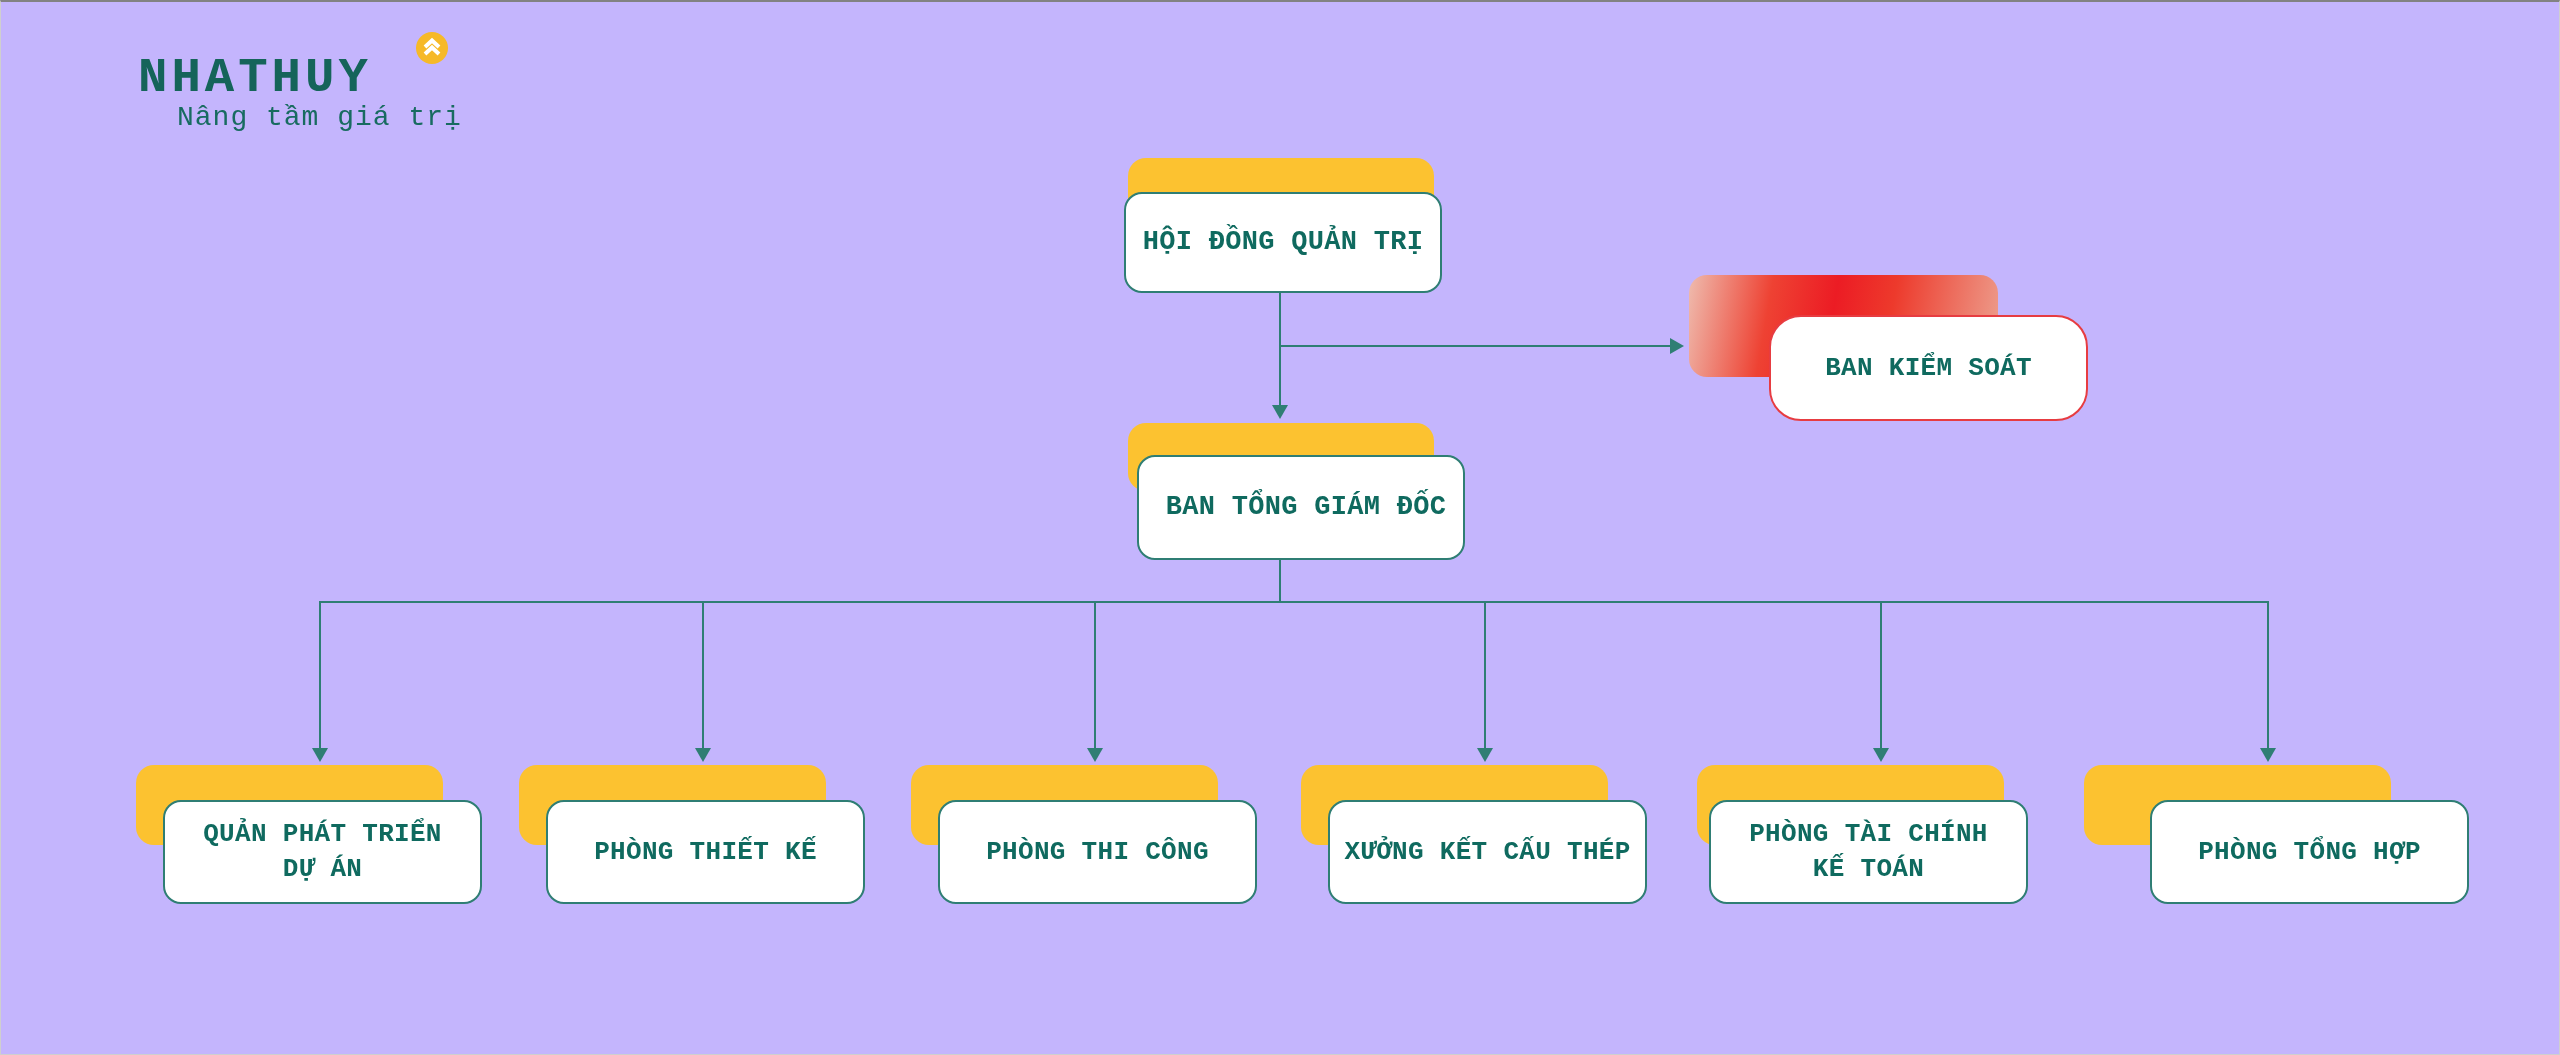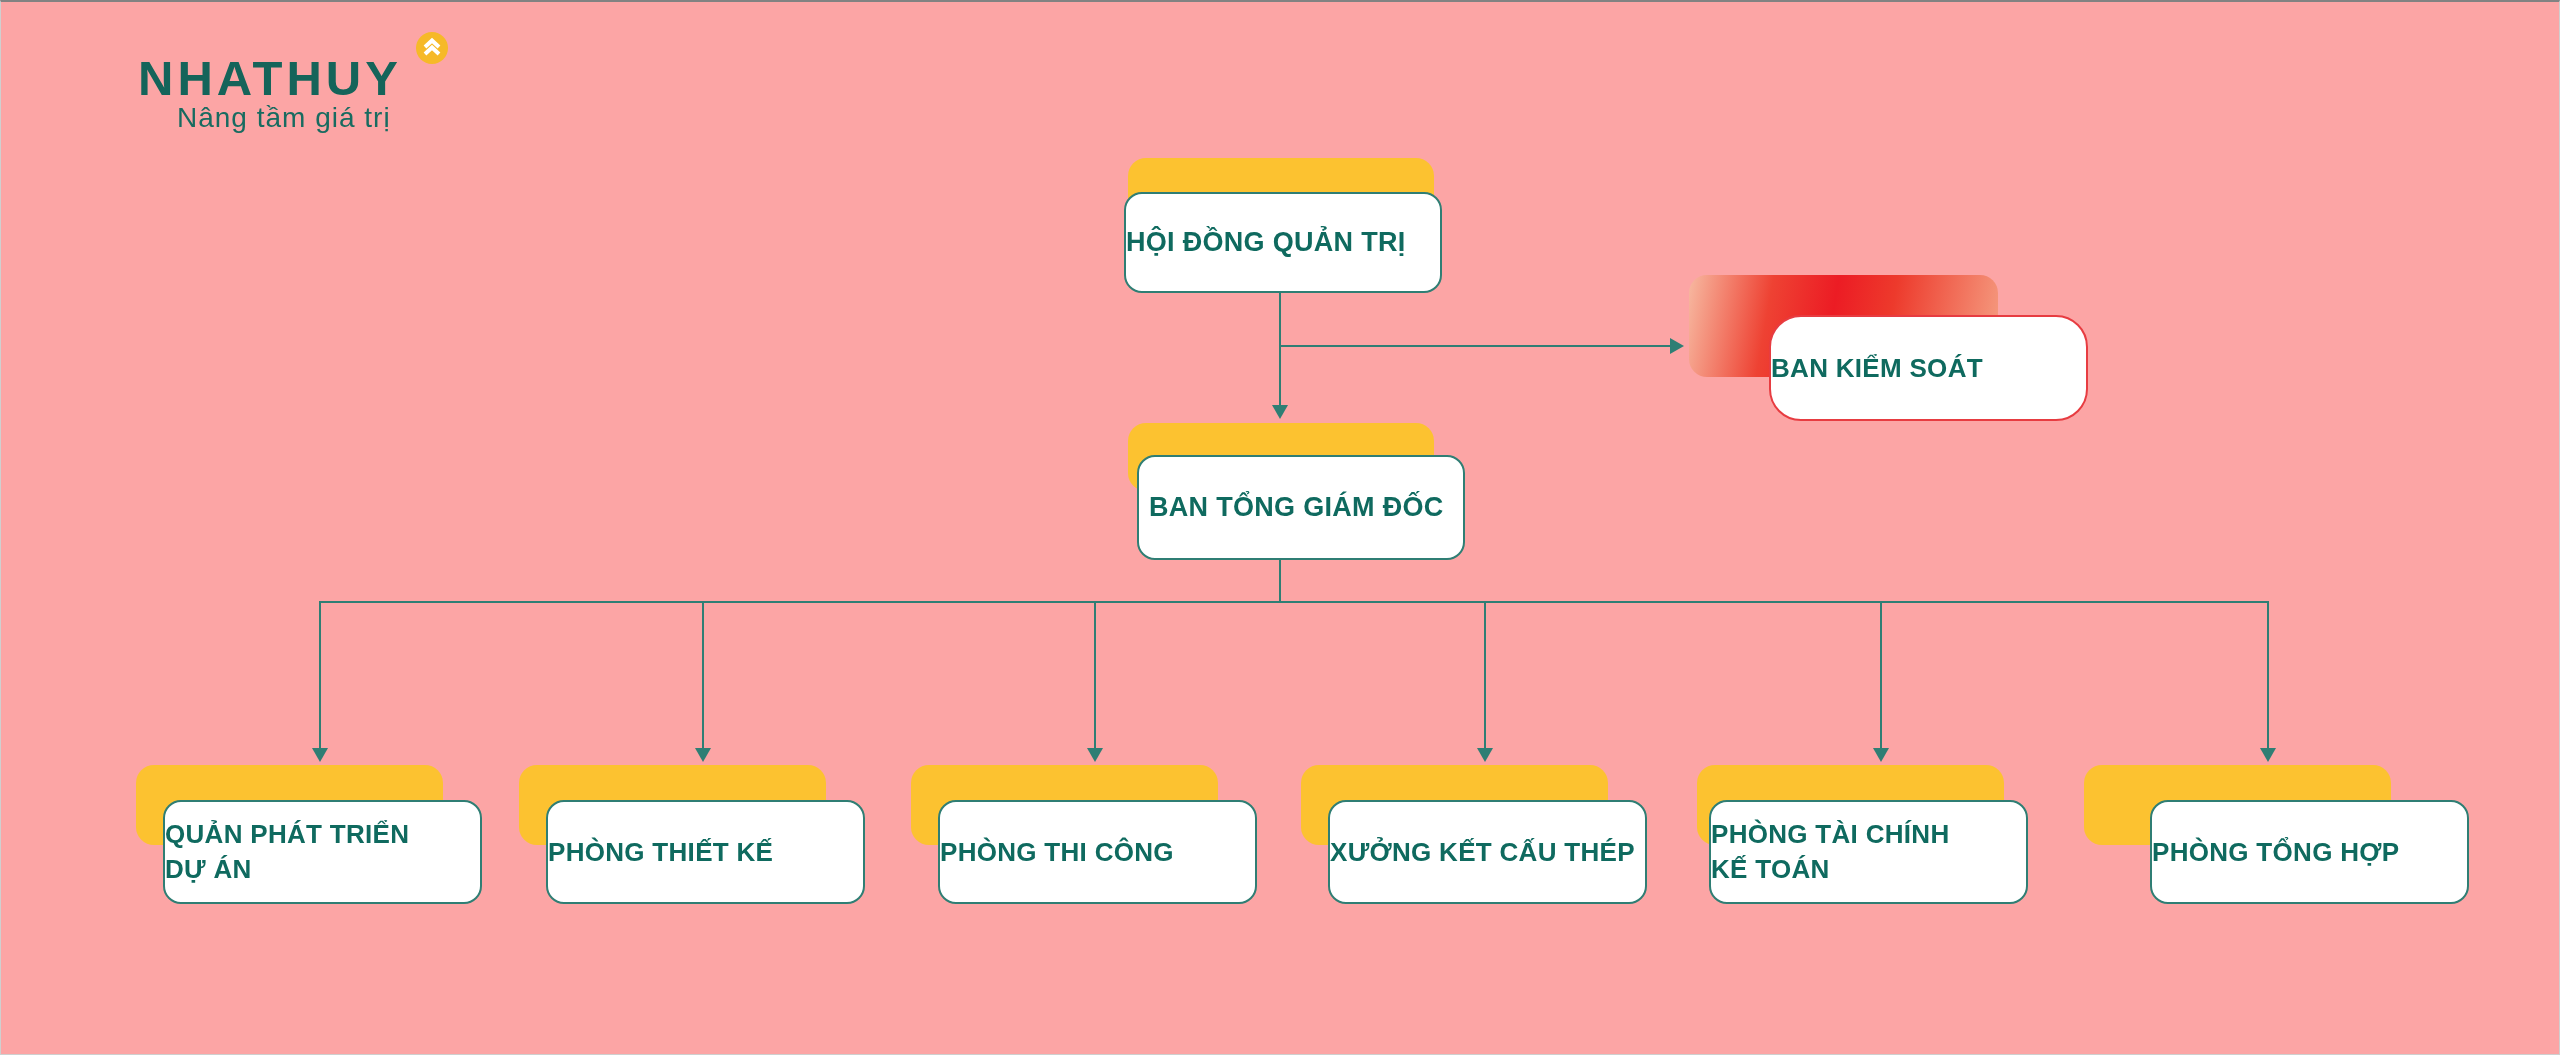--- a/index.html
+++ b/index.html
@@ -1,21 +1,21 @@
 <!DOCTYPE html>
 <html><head>
 <meta charset="utf-8">
 <style>
   html,body{margin:0;padding:0;background:#ffffff;}
   #canvas{
-    position:relative;width:2558px;height:1052px;background:#fca5a5;
+    position:relative;width:2558px;height:1052px;background:#c4b5fd;
     border-top:2px solid #828282;border-left:1px solid #cfcfcf;
     border-right:1px solid #cfcfcf;border-bottom:1px solid #cfcfcf;
     overflow:hidden;
-    font-family:Liberation Sans, sans-serif;
+    font-family:Liberation Mono, monospace;
   }
   
   .brand{position:absolute;left:0;top:0;}
   .brand-name{
     position:absolute;left:137px;top:48px;
     font-size:49px;font-weight:700;letter-spacing:4px;
     color:#15645A;white-space:nowrap;
   }
   .brand-icon{position:absolute;left:415px;top:30px;width:32px;height:32px;}
   .brand-tagline{
@@ -33,21 +33,21 @@
     background:linear-gradient(100deg,
       rgba(246,188,160,0.85) 0%,
       #EE4233 26%,
       #EC1C24 46%,
       #ED3A2C 64%,
       rgba(244,158,125,0.85) 100%);
   }
   .box{
     position:absolute;background:#ffffff;border-radius:18px;
     border:2px solid #2F7E74;
-    display:flex;flex-direction:column;justify-content:center;align-items:flex-start;
+    display:flex;flex-direction:column;justify-content:center;align-items:center;
     text-align:center;
   }
   .box.red-border{border-color:#E73C41;border-radius:32px;}
   .box .line{
     display:block;white-space:nowrap;
     font-weight:700;color:#0F6A5F;font-size:26px;line-height:35px;
     letter-spacing:0.3px;
   }
   .node-top .line{font-size:27px;}
   

